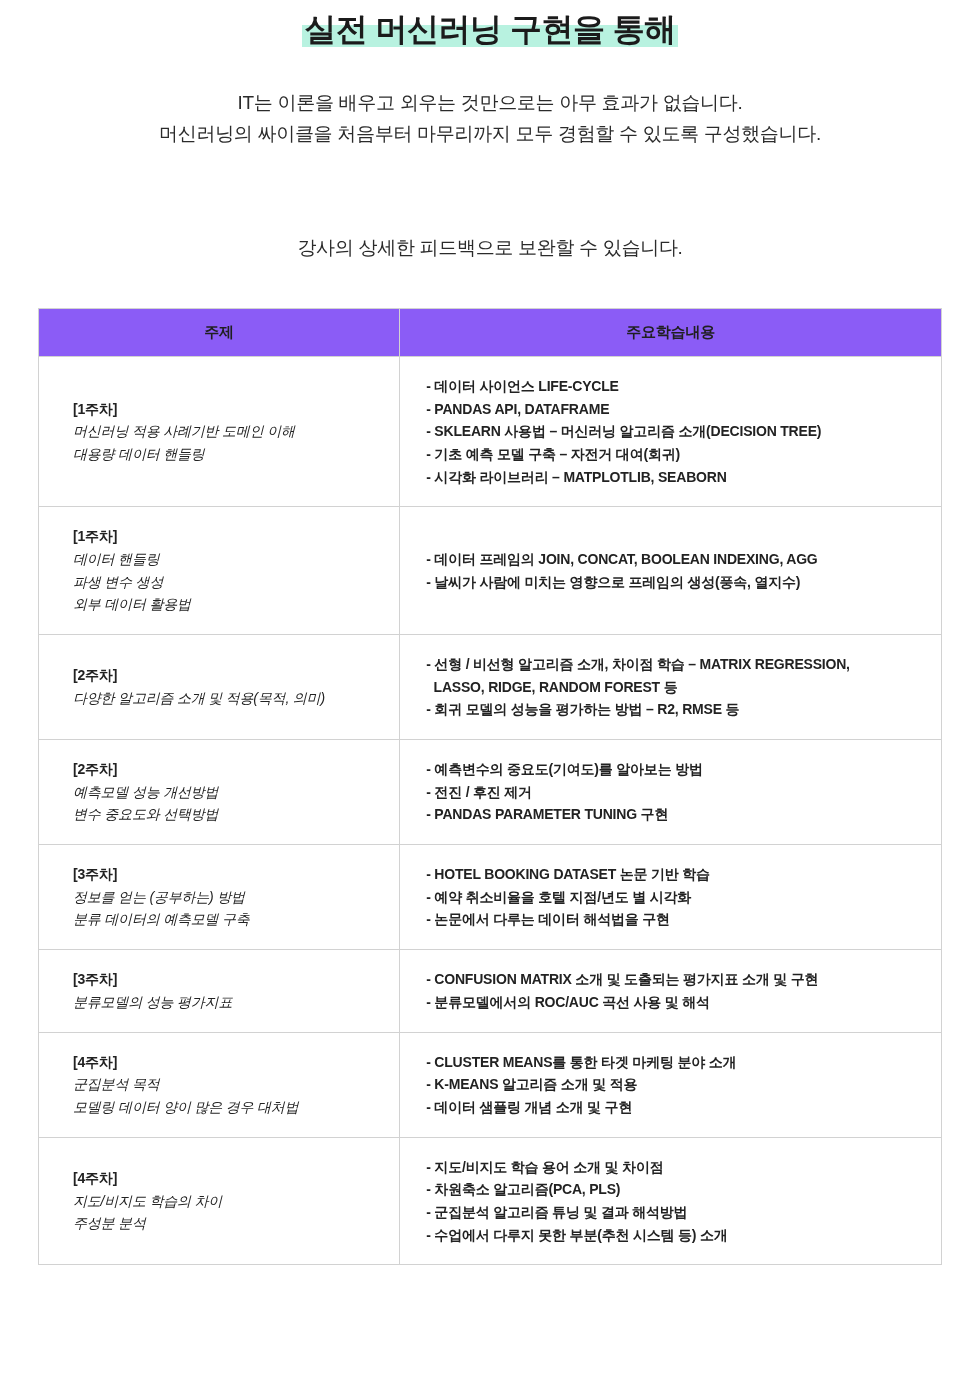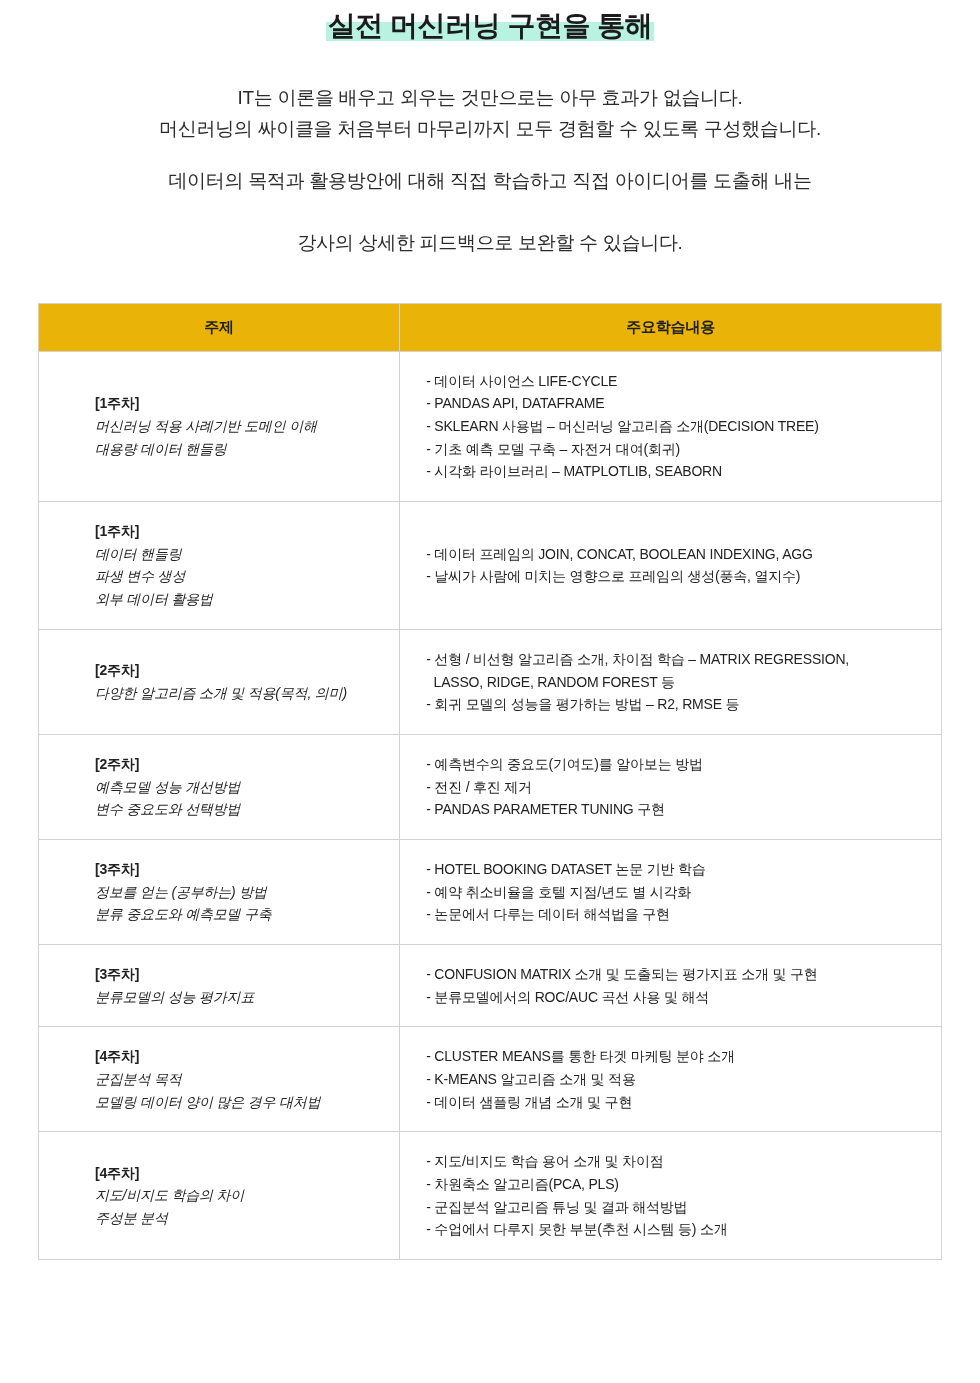--- a/index.html
+++ b/index.html
@@ -21,21 +21,21 @@
     margin: 0 auto;
     padding: 0 0 40px 0;
   }
 
   
   .headline {
     text-align: center;
     padding: 8px 40px 0 40px;
   }
   .headline-line {
-    font-size: 28px;
+    font-size: 32px;
     font-weight: bold;
     line-height: 1.32;
     color: #1b1b1b;
     letter-spacing: -0.5px;
     white-space: nowrap;
   }
   .headline-line .hl {
     background: linear-gradient(to top, #b8f2e0 62%, rgba(184,242,224,0) 62%);
     padding: 0 2px;
   }
@@ -61,54 +61,55 @@
   .table-wrap {
     padding: 36px 38px 0 38px;
   }
   table.curriculum {
     width: 100%;
     border-collapse: collapse;
     border: 1px solid #d2d2d2;
     table-layout: fixed;
   }
   table.curriculum th {
-    background: #eab308;
+    background: #8b5cf6;
     border: 1px solid #d2d2d2;
     font-size: 15px;
     font-weight: bold;
     color: #1f1f1f;
     padding: 14px 8px;
     text-align: center;
     letter-spacing: -0.2px;
   }
   table.curriculum th.col-topic { width: 40%; }
   table.curriculum th.col-content { width: 60%; }
 
   table.curriculum td {
     border: 1px solid #d2d2d2;
     vertical-align: middle;
     font-size: 14px;
     color: #222222;
     letter-spacing: -0.2px;
   }
   td.topic {
-    padding: 18px 16px 18px 56px;
+    padding: 18px 16px 18px 34px;
     line-height: 1.62;
   }
   td.topic .week {
     font-weight: bold;
     display: block;
   }
   td.topic .t-line {
     display: block;
     font-style: italic;
   }
   td.content {
     padding: 18px 28px 18px 26px;
     line-height: 1.62;
+    font-weight: bold;
   }
   td.content .c-line {
     display: block;
     text-indent: -9px;
     padding-left: 9px;
   }
 </style>
 </head>
 <body>
 
@@ -119,21 +120,21 @@
       <span class="hl">실전 머신러닝 구현을 통해</span>
     </div>
   </div>
 
   <div class="intro">
     <p class="first">
       <span>IT는 이론을 배우고 외우는 것만으로는 아무 효과가 없습니다.</span><br>
       <span>머신러닝의 싸이클을 처음부터 마무리까지 모두 경험할 수 있도록 구성했습니다.</span>
     </p>
     <p class="second">
-      <span>데이터의 목적과 활용방안에 대해 직접 학습하고 직접 아이디어를 도출해 내는</span><br>
+      <br>
       <br>
       <span>강사의 상세한 피드백으로 보완할 수 있습니다.</span>
     </p>
   </div>
 
   <div class="table-wrap">
     <table class="curriculum">
       <thead>
         <tr>
           <th class="col-topic">주제</th>
@@ -187,21 +188,21 @@
             <td class="content">
               <span class="c-line">- 예측변수의 중요도(기여도)를 알아보는 방법</span>
               <span class="c-line">- 전진 / 후진 제거</span>
               <span class="c-line">- PANDAS PARAMETER TUNING 구현</span>
             </td>
           </tr>
           <tr>
             <td class="topic">
               <span class="week">[3주차]</span>
               <span class="t-line">정보를 얻는 (공부하는) 방법</span>
-              <span class="t-line">분류 중요도와 예측모델 구축</span>
+              <span class="t-line">분류 데이터의 예측모델 구축</span>
             </td>
             <td class="content">
               <span class="c-line">- HOTEL BOOKING DATASET 논문 기반 학습</span>
               <span class="c-line">- 예약 취소비율을 호텔 지점/년도 별 시각화</span>
               <span class="c-line">- 논문에서 다루는 데이터 해석법을 구현</span>
             </td>
           </tr>
           <tr>
             <td class="topic">
               <span class="week">[3주차]</span>

